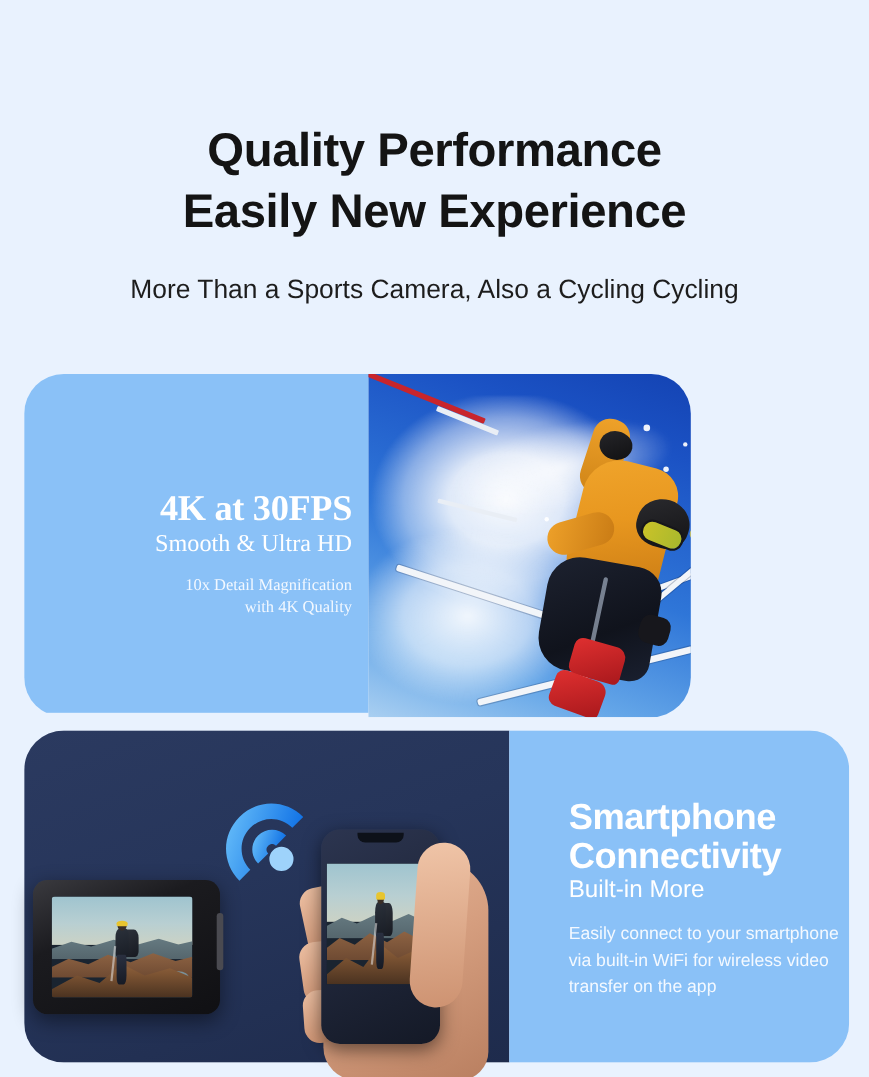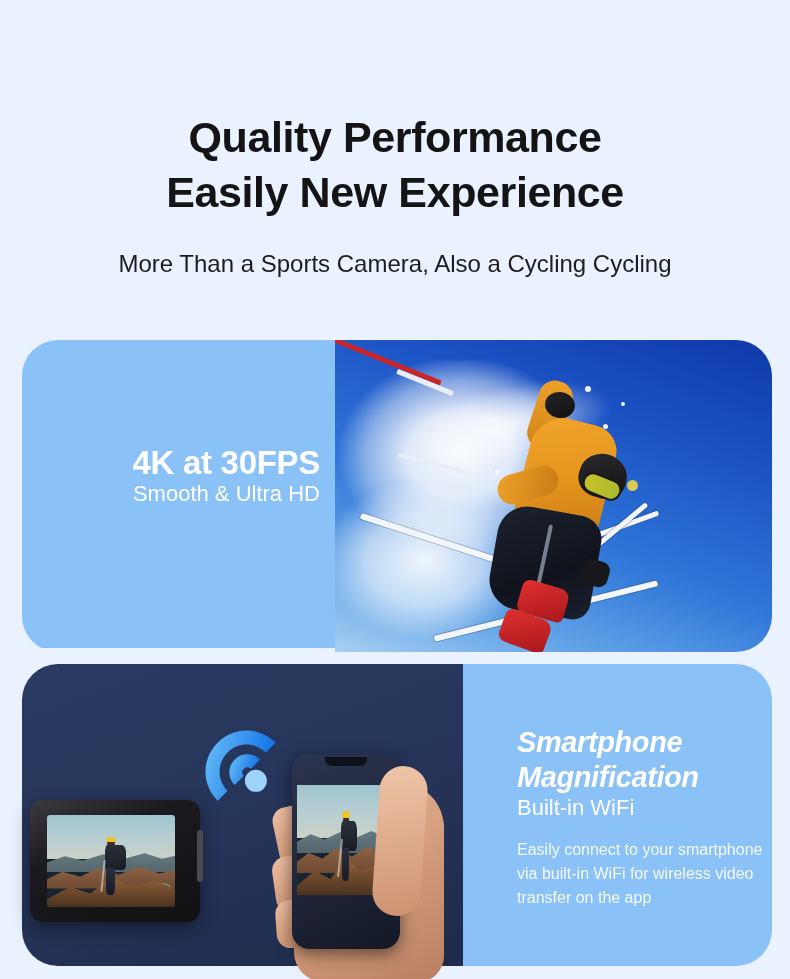--- a/index.html
+++ b/index.html
@@ -21,22 +21,22 @@
   }
   .hero-title span{display:block;}
   .hero-sub{
     position:absolute;left:0;top:250px;width:790px;
     text-align:center;color:#1d1d1d;
     font-size:24px;font-weight:normal;
   }
 
   
   .card1{
-    position:absolute;left:22px;top:340px;width:750px;height:312px;
-    border-radius:36px;overflow:hidden;
+    position:absolute;left:22px;top:340px;width:606px;height:312px;
+    border-radius:36px;overflow:hidden;font-family:Liberation Serif, serif;
   }
   .card1-panel{
     position:absolute;left:0;top:0;width:313px;height:308px;
     background:#8ac1f7;
   }
   .c1-text{
     position:absolute;left:10px;top:105px;width:288px;
     text-align:right;color:#ffffff;
   }
   .c1-h{font-size:33px;font-weight:bold;line-height:36px;letter-spacing:-0.3px;}
@@ -133,21 +133,21 @@
   .card2-photo{
     position:absolute;left:0;top:0;width:441px;height:302px;
     background:linear-gradient(160deg,#2b3a60 0%,#26355a 45%,#1e2b4c 100%);
     overflow:hidden;
   }
   .card2-panel{
     position:absolute;left:441px;top:0;width:309px;height:302px;
     background:#8ac1f7;
   }
   .c2-text{position:absolute;left:54px;top:61px;width:262px;color:#fff;}
-  .c2-h{font-size:29px;font-weight:bold;line-height:35px;letter-spacing:-0.4px;font-style:italic;}
+  .c2-h{font-size:33px;font-weight:bold;line-height:35px;letter-spacing:-0.4px;}
   .c2-h span{display:block;}
   .c2-sub{font-size:22px;line-height:27px;font-weight:normal;margin-top:-1px;}
   .c2-desc{font-size:16px;line-height:24px;color:#f4f9ff;margin-top:17px;}
 
   
   .cam{
     position:absolute;left:30px;top:800px;width:170px;height:122px;
     background:linear-gradient(155deg,#3a3a3f 0%,#1b1b1f 35%,#101013 100%);
     border-radius:13px;
     box-shadow:0 6px 18px rgba(0,0,0,.45);
@@ -236,20 +236,24 @@
   </div>
   <div class="hero-sub">More Than a Sports Camera, Also a Cycling Cycling</div>
 </div>
 
 <div class="card1">
 
   <div class="card1-panel">
     <div class="c1-text">
       <div class="c1-h">4K at 30FPS</div>
       <div class="c1-sub">Smooth &amp; Ultra HD</div>
+      <div class="c1-desc">
+        <span>10x Detail Magnification</span>
+        <span>with 4K Quality</span>
+      </div>
     </div>
   </div>
 
   <div class="ski">
     <div class="snow-spray"></div>
     <div class="snow-spray2"></div>
     <div class="snow-mist"></div>
 
     <div class="flake" style="left:208px;top:54px;width:7px;height:7px;"></div>
     <div class="flake" style="left:226px;top:70px;width:5px;height:5px;"></div>
@@ -287,23 +291,23 @@
     </div>
   </div>
 </div>
 
 <div class="card2">
   <div class="card2-photo"></div>
   <div class="card2-panel">
     <div class="c2-text">
       <div class="c2-h">
         <span>Smartphone</span>
-        <span>Magnification</span>
+        <span>Connectivity</span>
       </div>
-      <div class="c2-sub">Built-in WiFi</div>
+      <div class="c2-sub">Built-in More</div>
       <div class="c2-desc">Easily connect to your smartphone via built-in WiFi for wireless video transfer on the app</div>
     </div>
   </div>
 </div>
 
 <div class="cam">
   <div class="cam-screen">
     <div class="scene">
       <div class="sky"></div>
       <div class="ridge-far"></div>

